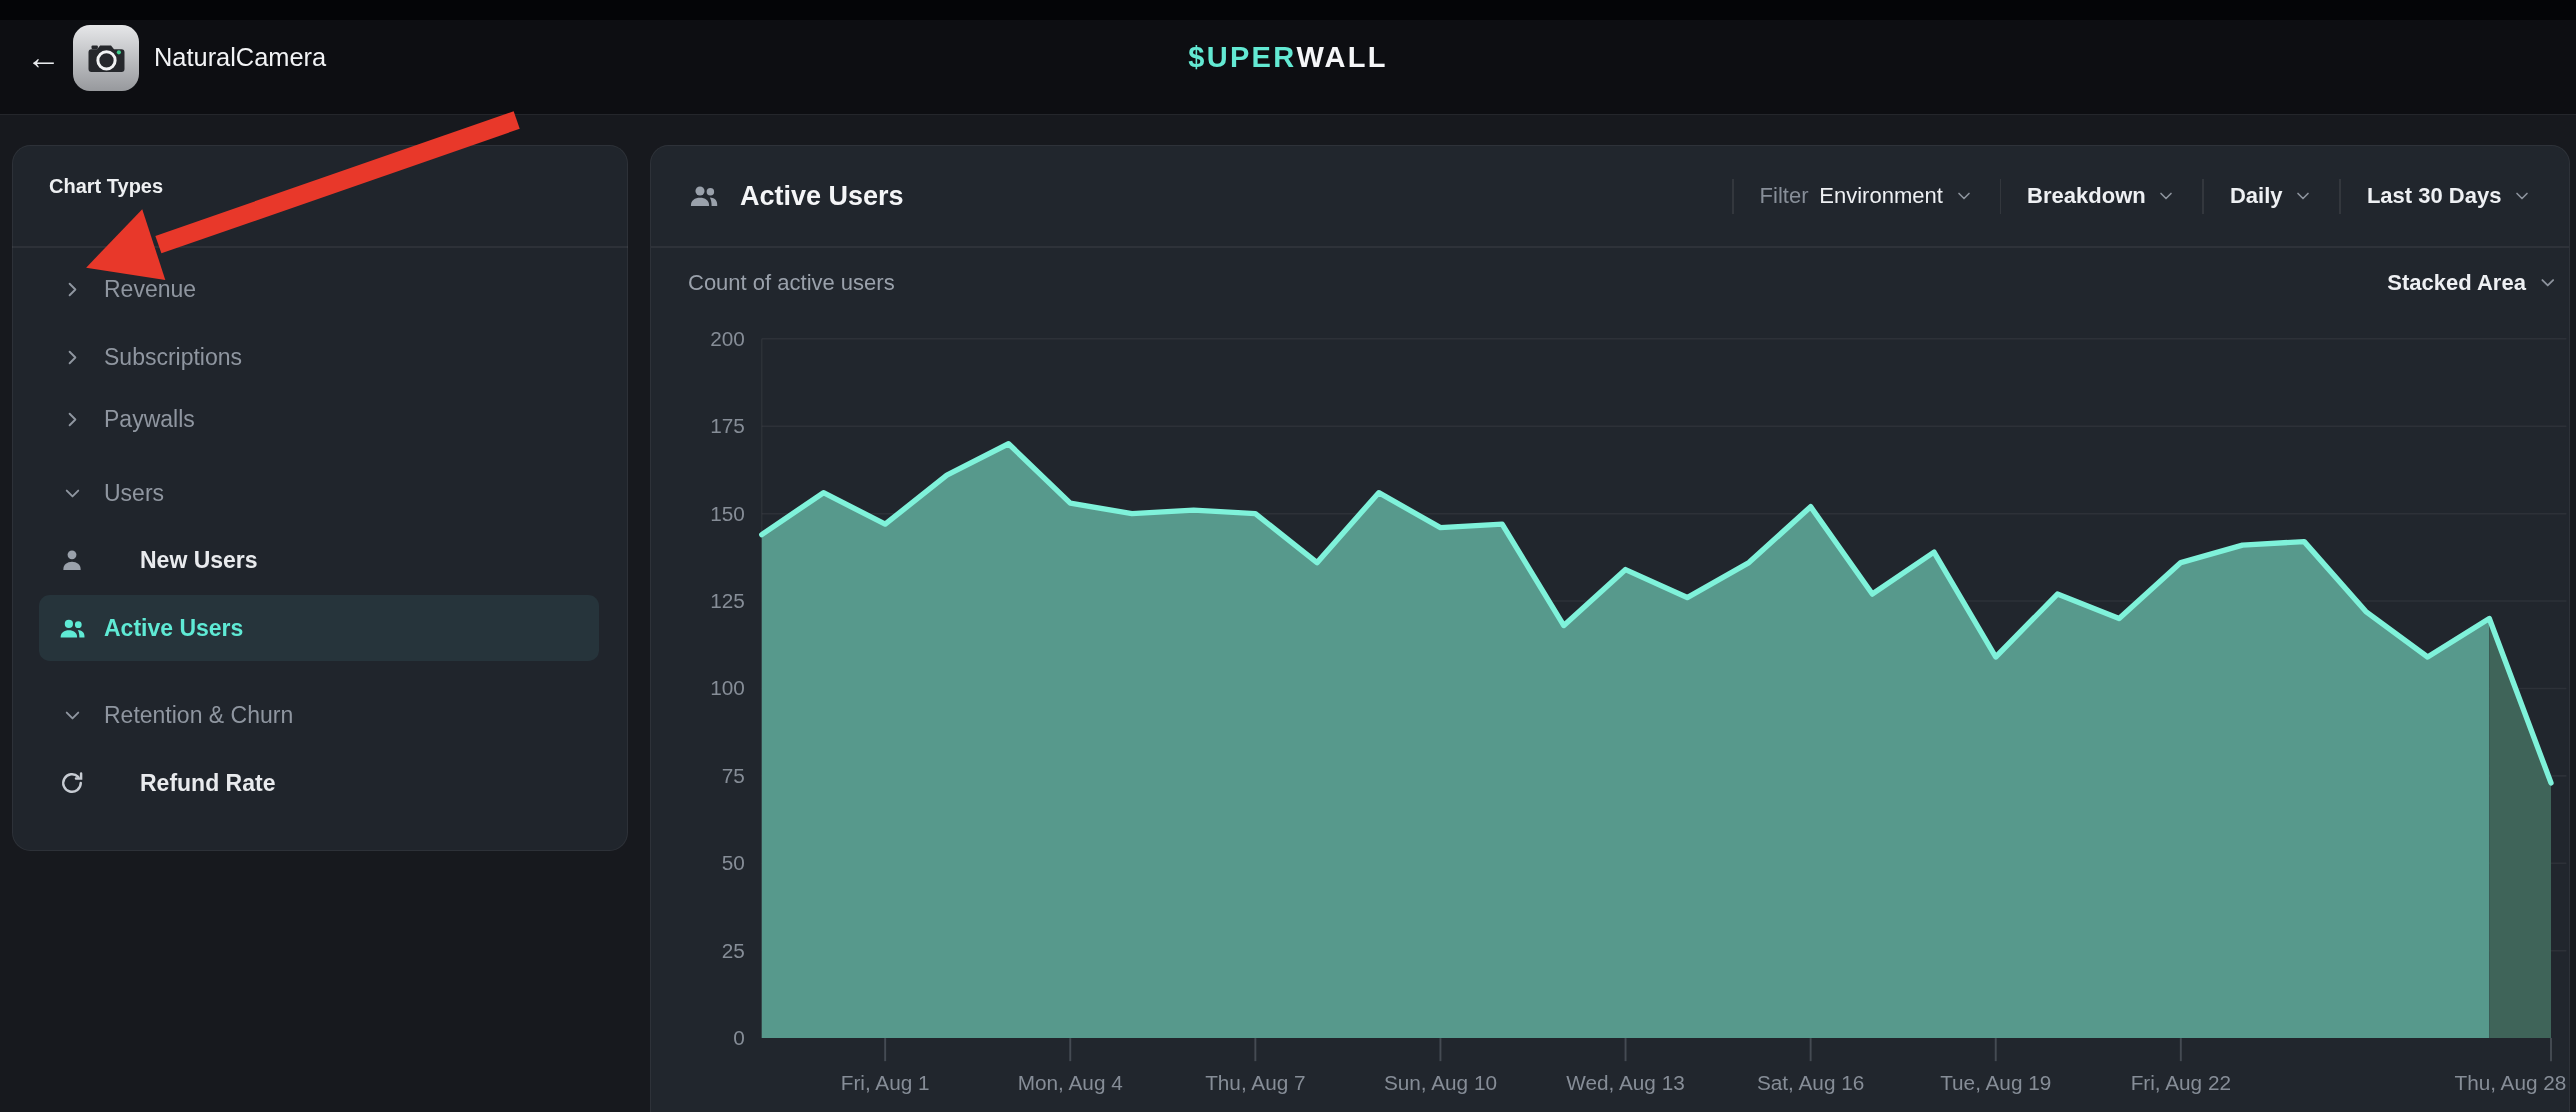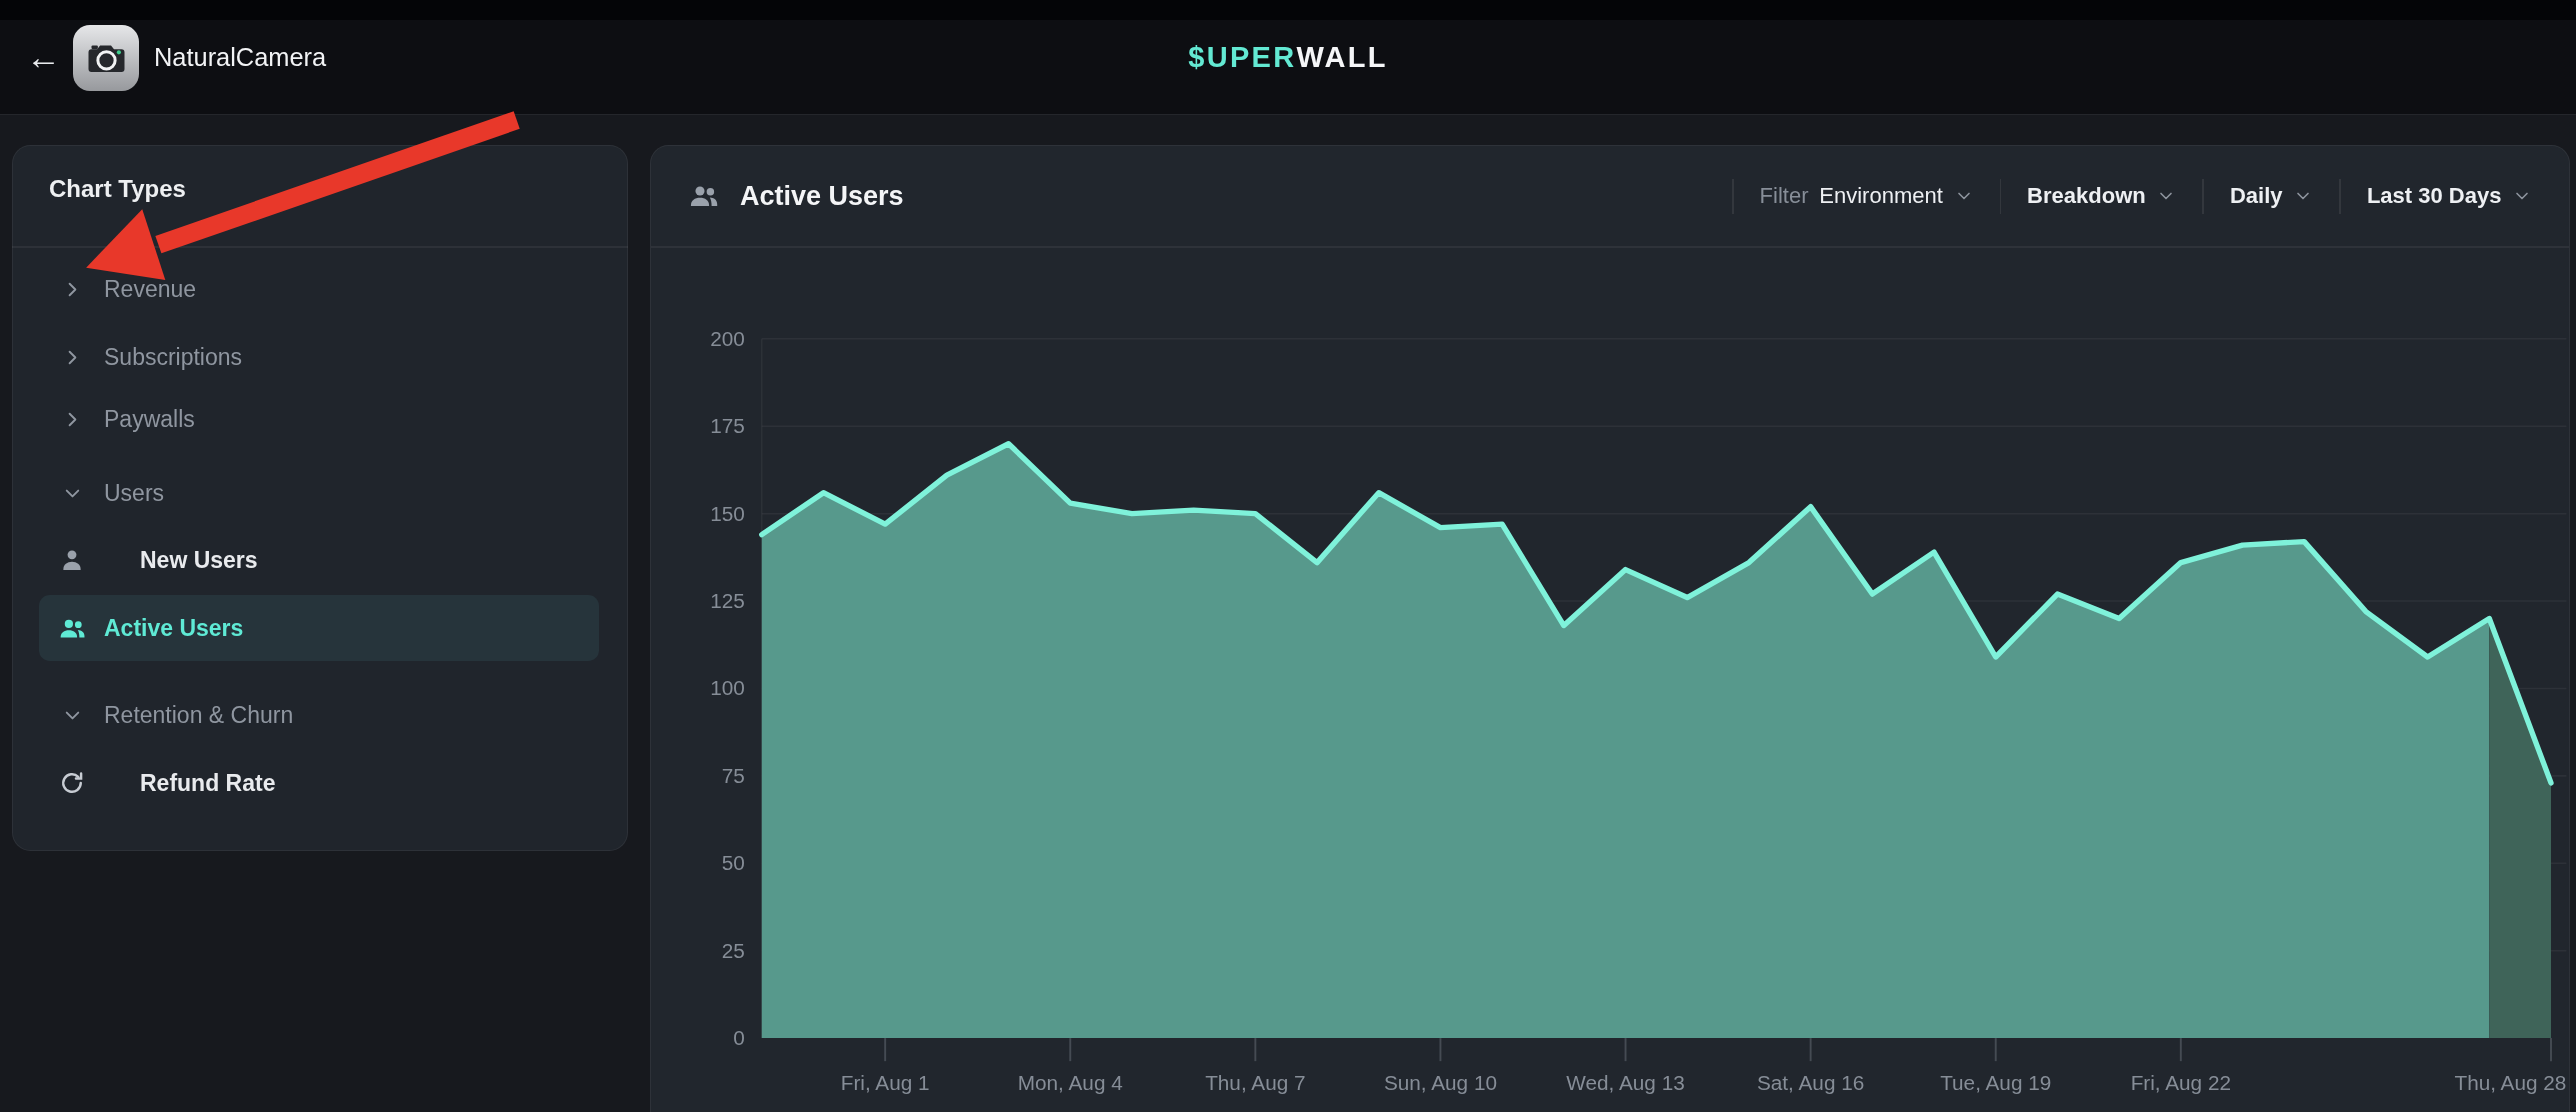--- a/index.html
+++ b/index.html
@@ -20,21 +20,21 @@
         font-size:29px;font-weight:800;letter-spacing:2.3px;text-align:center;}
   .logo .accent{color:#63e9d3;}
   .logo .rest{color:#f5f6f8;}
 
   
   .card{position:absolute;background:#21262d;border:1.5px solid rgba(255,255,255,0.06);border-radius:18.5px;}
   #sidebar{left:11.5px;top:145px;width:616px;height:706px;background:#20252c;}
   #mainpanel{left:650px;top:145px;width:1920px;height:993px;border-bottom-left-radius:0;border-bottom-right-radius:0;}
 
   
-  .sb-title{position:absolute;left:49px;top:175px;font-size:24px;font-weight:600;color:#eef0f2;}
+  .sb-title{position:absolute;left:49px;top:175px;font-size:20px;font-weight:600;color:#eef0f2;}
   .sb-divider{position:absolute;left:11.5px;top:246px;width:616px;height:1.5px;background:rgba(255,255,255,0.06);}
   .sb-row{position:absolute;left:39px;width:560px;height:68px;display:flex;align-items:center;gap:16px;
           padding-left:17px;border-radius:10.8px;cursor:pointer;}
   .sb-row .ic{width:32px;height:32px;display:flex;align-items:center;justify-content:center;flex:0 0 32px;}
   .sb-group{color:#8f96a0;font-size:23px;font-weight:500;}
   .sb-leaf{color:#e9ebee;font-size:23px;font-weight:600;margin-left:36px;}
   .sb-active{background:#263640;background:#26343b;color:#5fead5;}
   .sb-active .lbl{color:#5fead5;}
   svg.glyph{display:block;}
 
@@ -202,20 +202,29 @@
       <div class="fgroup">
         <span class="fvalue">Last 30 Days</span>
         <svg class="glyph" width="20" height="20" viewBox="0 0 24 24">
             <path d="M6 9l6 6 6-6" fill="none" stroke="#8d939d" stroke-width="2" stroke-linecap="round" stroke-linejoin="round"></path>
           </svg>
       </div>
     </div>
 
     <div class="mp-divider"></div>
 
+    <div class="subrow">
+      <span class="subtitle">Count of active users</span>
+      <span class="charttype">
+        <span class="fvalue">Stacked Area</span>
+        <svg class="glyph" width="21.5" height="21.5" viewBox="0 0 24 24">
+            <path d="M6 9l6 6 6-6" fill="none" stroke="#8d939d" stroke-width="2" stroke-linecap="round" stroke-linejoin="round"></path>
+          </svg>
+      </span>
+    </div>
 
     <svg id="chart-svg" width="1920" height="796" viewBox="0 0 2496 1034">
         <text x="122" y="946" text-anchor="end">0</text>
         <line x1="144" y1="823.375" x2="2490" y2="823.375" stroke="rgba(255,255,255,0.055)" stroke-width="2"></line>
         <text x="122" y="832.375" text-anchor="end">25</text>
         <line x1="144" y1="709.75" x2="2490" y2="709.75" stroke="rgba(255,255,255,0.055)" stroke-width="2"></line>
         <text x="122" y="718.75" text-anchor="end">50</text>
         <line x1="144" y1="596.125" x2="2490" y2="596.125" stroke="rgba(255,255,255,0.055)" stroke-width="2"></line>
         <text x="122" y="605.125" text-anchor="end">75</text>
         <line x1="144" y1="482.5" x2="2490" y2="482.5" stroke="rgba(255,255,255,0.055)" stroke-width="2"></line>

